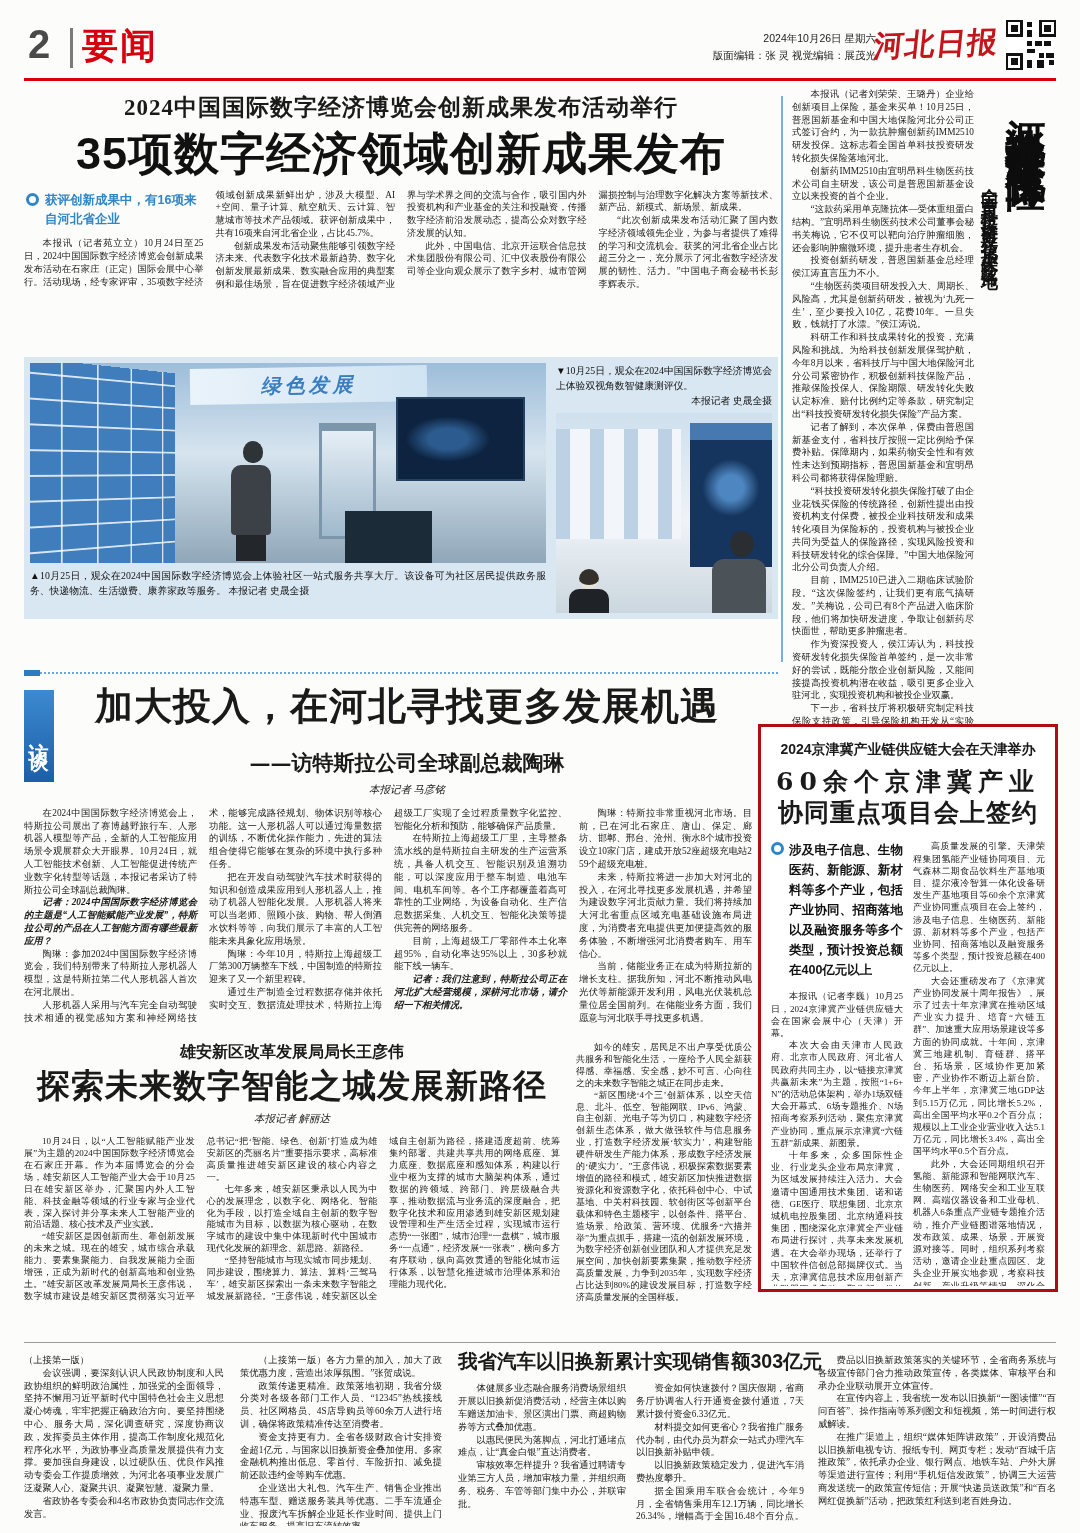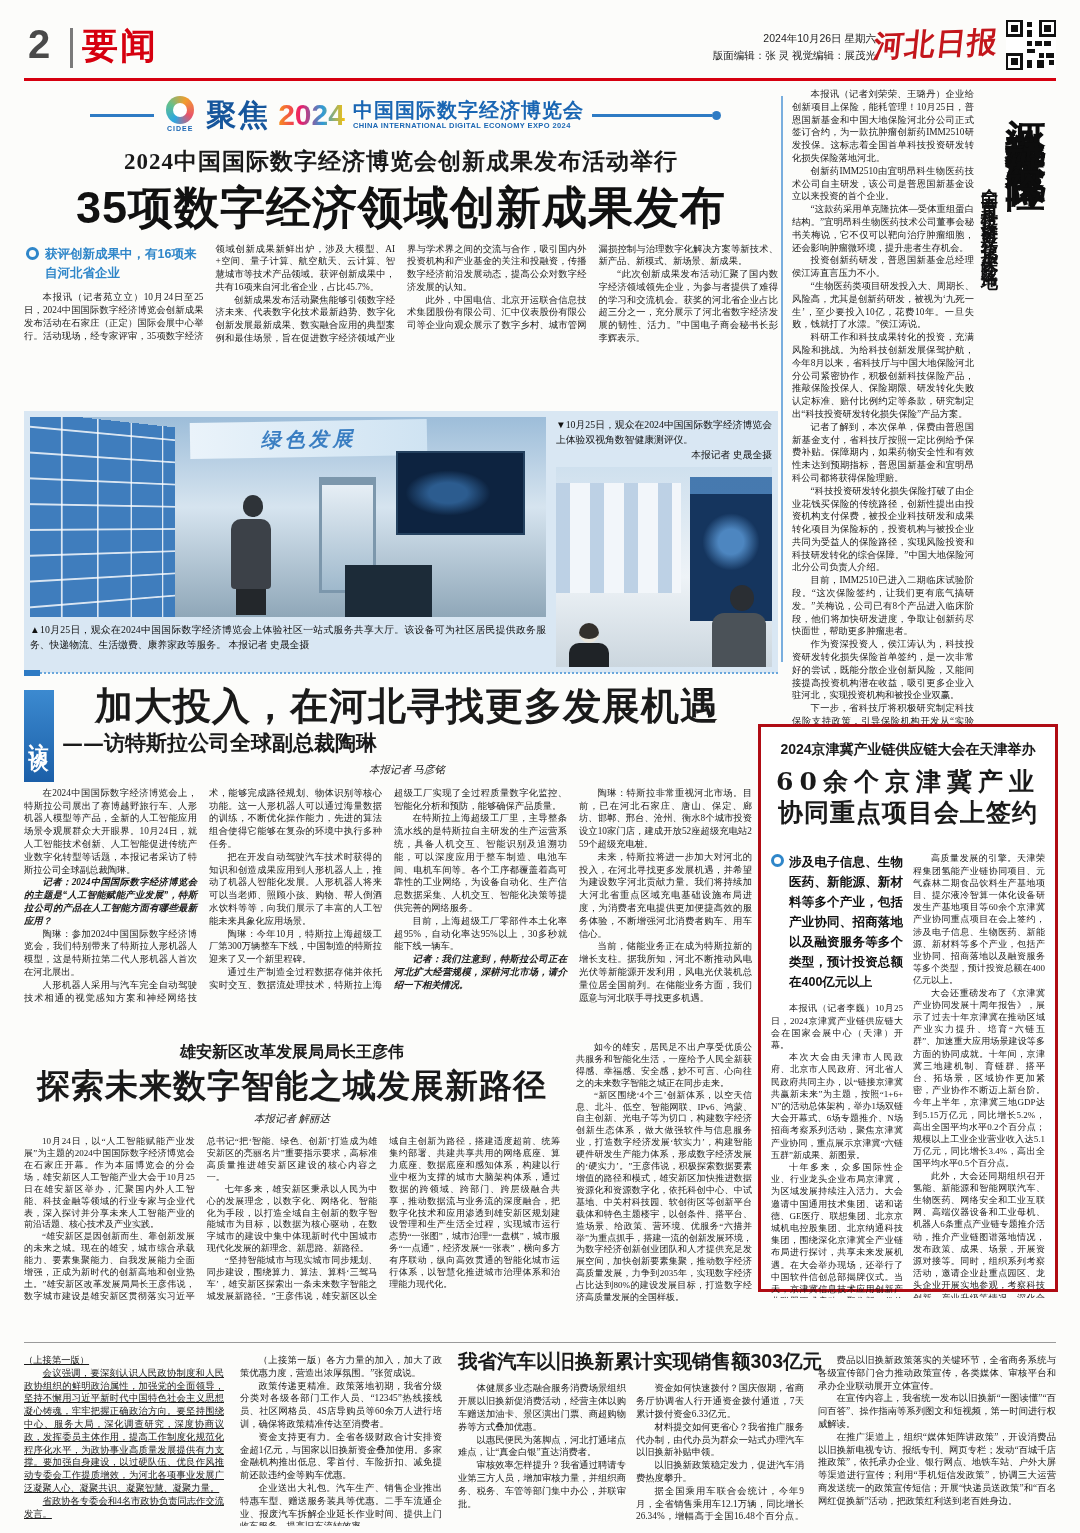--- a/index.html
+++ b/index.html
@@ -81,50 +81,50 @@
   .insurance{position:absolute;left:792px;top:88px;width:266px;height:636px;display:flex;gap:7px;}
   .ibody{width:182px;height:100%;overflow:hidden;}
   .vsub{writing-mode:vertical-rl;text-orientation:upright;font:700 17px/1 "Liberation Sans",sans-serif;letter-spacing:5px;margin-top:86px;height:540px;color:#111;}
   .vhead{writing-mode:vertical-rl;text-orientation:upright;font:900 40px/1.05 "DejaVu Serif",serif;letter-spacing:4px;height:100%;color:#0d0d0d;}
 
   
   .interview{position:absolute;left:24px;top:684px;width:728px;height:350px;}
   .itag{position:absolute;left:0;top:6px;width:30px;height:92px;background:linear-gradient(180deg,#3c8ad0,#1b5fa8);
     color:#fff;writing-mode:vertical-rl;text-orientation:upright;font:700 20px/30px "Liberation Sans",sans-serif;letter-spacing:10px;text-align:center;}
   .ihead{font:900 38px/1.15 "DejaVu Serif",serif;text-align:center;margin-left:38px;letter-spacing:1px;}
-  .isub{font:700 21px/1.2 "DejaVu Serif",serif;text-align:left;margin:2px 0 0 38px;}
+  .isub{font:700 21px/1.2 "DejaVu Serif",serif;text-align:center;margin:22px 0 0 38px;}
   .ibyline{text-align:center;font-style:italic;font-size:10.5px;margin-top:8px;margin-left:38px;}
   .ibodyc{column-count:4;column-gap:12px;height:228px;overflow:hidden;margin-top:10px;}
   .q{font-weight:700;font-style:italic;}
 
   
   .jjjbox{position:absolute;left:758px;top:724px;width:300px;height:568px;border:3px solid #b00c14;background:#fff;padding:14px 10px 8px;}
   .jkicker{font:700 14px/1.2 "Liberation Sans",sans-serif;text-align:center;}
   .jhead1{font:900 25px/1.25 "DejaVu Serif",serif;letter-spacing:6px;text-align:center;margin-top:8px;}
   .jhead2{font:900 25px/1.25 "DejaVu Serif",serif;letter-spacing:1px;text-align:center;}
-  .jcols{display:flex;gap:10px;margin-top:24px;height:446px;overflow:hidden;}
+  .jcols{display:flex;gap:10px;margin-top:12px;height:446px;overflow:hidden;}
   .jcol{flex:1;overflow:hidden;}
   .jlead{display:flex;gap:5px;margin-bottom:10px;}
   .jltext{font:700 12.5px/1.6 "Liberation Sans",sans-serif;color:#111;text-align:justify;}
   .jcol p{font-size:9px;line-height:12.2px;}
 
   
   .xiongan{position:absolute;left:24px;top:1042px;width:728px;height:292px;}
   .xmain{width:536px;}
   .xkicker{font:700 16px/1.2 "Liberation Sans",sans-serif;text-align:center;}
   .xhead{font:900 33px/1.15 "DejaVu Serif",serif;text-align:center;letter-spacing:1px;margin-top:6px;}
   .xby{font-size:10.5px;font-style:italic;text-align:center;margin-top:7px;}
   .xbody{column-count:3;column-gap:12px;height:178px;overflow:hidden;margin-top:10px;}
   .xbody p, .xside p{font-size:9px;line-height:11.9px;}
   .xside{position:absolute;right:0;top:0;width:176px;height:290px;overflow:hidden;}
 
   .hgray{position:absolute;left:24px;top:1342px;width:1032px;height:1px;background:#9a9a9a;}
 
   
-  .jump1{position:absolute;left:24px;top:1354px;width:200px;height:172px;overflow:hidden;text-decoration:underline;}
+  .jump1{position:absolute;left:24px;top:1354px;width:200px;height:172px;overflow:hidden;}
   .jump2{position:absolute;left:240px;top:1354px;width:202px;height:172px;overflow:hidden;}
   .carblk{position:absolute;left:458px;top:1350px;width:346px;height:178px;}
   .carhead{font:900 19.5px/1.2 "Liberation Sans",sans-serif;text-align:center;white-space:nowrap;}
   .carcols{column-count:2;column-gap:10px;height:144px;overflow:hidden;margin-top:9px;}
   .col5{position:absolute;left:818px;top:1354px;width:238px;height:172px;overflow:hidden;}
   .noind{text-indent:0;}
 </style>
 </head>
 <body>
 
@@ -140,34 +140,20 @@
   <div class="masthead">河北日报</div>
   <svg class="qr" viewBox="0 0 21 21" shape-rendering="crispEdges">
     <rect width="21" height="21" fill="#fff"></rect>
     <path fill="#111" d="M0 0h7v7H0zM14 0h7v7h-7zM0 14h7v7H0z"></path>
     <path fill="#fff" d="M1 1h5v5H1zM15 1h5v5h-5zM1 15h5v5H1z"></path>
     <path fill="#111" d="M2 2h3v3H2zM16 2h3v3h-3zM2 16h3v3H2zM9 1h2v2H9zM9 4h2v3H9zM12 9h3v2h-3zM9 9h2v2H9zM16 9h3v2h-3zM9 12h3v2H9zM14 14h2v2h-2zM17 14h3v2h-3zM9 17h2v3H9zM13 17h3v3h-3zM18 17h2v2h-2z"></path>
   </svg>
   <div class="redrule"></div>
 
   <section class="blockA">
-    <div class="banner">
-      <div class="bline"></div>
-      <div class="cid">
-        <div class="cidc"></div>
-        <div class="cidt">CIDEE</div>
-      </div>
-      <span class="focus">聚焦</span>
-      <span class="year">2024</span>
-      <div class="btitle">
-        <div class="cn">中国国际数字经济博览会</div>
-        <div class="en">CHINA INTERNATIONAL DIGITAL ECONOMY EXPO 2024</div>
-      </div>
-      <div class="bline r"></div>
-    </div>
     <div class="kicker">2024中国国际数字经济博览会创新成果发布活动举行</div>
     <div class="bighead">35项数字经济领域创新成果发布</div>
     <div class="cols4">
       <div class="leadbox">
         <span class="ring"></span>
         <span class="ltext">获评创新成果中，有16项来自河北省企业</span>
       </div>
       <div>
           <p>本报讯（记者苑立立）10月24日至25日，2024中国国际数字经济博览会创新成果发布活动在石家庄（正定）国际会展中心举行。活动现场，经专家评审，35项数字经济领域创新成果新鲜出炉，涉及大模型、AI+空间、量子计算、航空航天、云计算、智慧城市等技术产品领域。获评创新成果中，共有16项来自河北省企业，占比45.7%。</p>
           <p>创新成果发布活动聚焦能够引领数字经济未来、代表数字化技术最新趋势、数字化创新发展最新成果、数实融合应用的典型案例和最佳场景，旨在促进数字经济领域产业界与学术界之间的交流与合作，吸引国内外投资机构和产业基金的关注和投融资，传播数字经济前沿发展动态，提高公众对数字经济发展的认知。</p>
@@ -214,21 +200,21 @@
         </div>
       </div>
     </div>
   </section>
 
   <div class="dotline"></div>
   <div class="vblue"></div>
 
   <section class="insurance">
     <div class="ibody">
-        <p>本报讯（记者刘荣荣、王璐丹）企业给创新项目上保险，能耗管理！10月25日，普恩国新基金和中国大地保险河北分公司正式签订合约，为一款抗肿瘤创新药IMM2510研发投保。这标志着全国首单科技投资研发转化损失保险落地河北。</p>
+        <p>本报讯（记者刘荣荣、王璐丹）企业给创新项目上保险，基金来买单！10月25日，普恩国新基金和中国大地保险河北分公司正式签订合约，为一款抗肿瘤创新药IMM2510研发投保。这标志着全国首单科技投资研发转化损失保险落地河北。</p>
         <p>创新药IMM2510由宜明昂科生物医药技术公司自主研发，该公司是普恩国新基金设立以来投资的首个企业。</p>
         <p>“这款药采用单克隆抗体—受体重组蛋白结构。”宜明昂科生物医药技术公司董事会秘书关梅说，它不仅可以靶向治疗肿瘤细胞，还会影响肿瘤微环境，提升患者生存机会。</p>
         <p>投资创新药研发，普恩国新基金总经理侯江涛直言压力不小。</p>
         <p>“生物医药类项目研发投入大、周期长、风险高，尤其是创新药研发，被视为‘九死一生’，至少要投入10亿，花费10年。一旦失败，钱就打了水漂。”侯江涛说。</p>
         <p>科研工作和科技成果转化的投资，充满风险和挑战。为给科技创新发展保驾护航，今年8月以来，省科技厅与中国大地保险河北分公司紧密协作，积极创新科技保险产品，推敲保险投保人、保险期限、研发转化失败认定标准、赔付比例约定等条款，研究制定出“科技投资研发转化损失保险”产品方案。</p>
         <p>记者了解到，本次保单，保费由普恩国新基金支付，省科技厅按照一定比例给予保费补贴。保障期内，如果药物安全性和有效性未达到预期指标，普恩国新基金和宜明昂科公司都将获得保险理赔。</p>
         <p>“科技投资研发转化损失保险打破了由企业花钱买保险的传统路径，创新性提出由投资机构支付保费，被投企业科技研发和成果转化项目为保险标的，投资机构与被投企业共同为受益人的保险路径，实现风险投资和科技研发转化的综合保障。”中国大地保险河北分公司负责人介绍。</p>
         <p>目前，IMM2510已进入二期临床试验阶段。“这次保险签约，让我们更有底气搞研发。”关梅说，公司已有8个产品进入临床阶段，他们将加快研发进度，争取让创新药尽快面世，帮助更多肿瘤患者。</p>
         <p>作为资深投资人，侯江涛认为，科技投资研发转化损失保险首单签约，是一次非常好的尝试，既能分散企业创新风险，又能间接提高投资机构潜在收益，吸引更多企业入驻河北，实现投资机构和被投企业双赢。</p>
         <p>下一步，省科技厅将积极研究制定科技保险支持政策，引导保险机构开发从“实验室”到“生产线”的科技保险专属产品，为科技企业提供多层次风险保障体系。</p>

